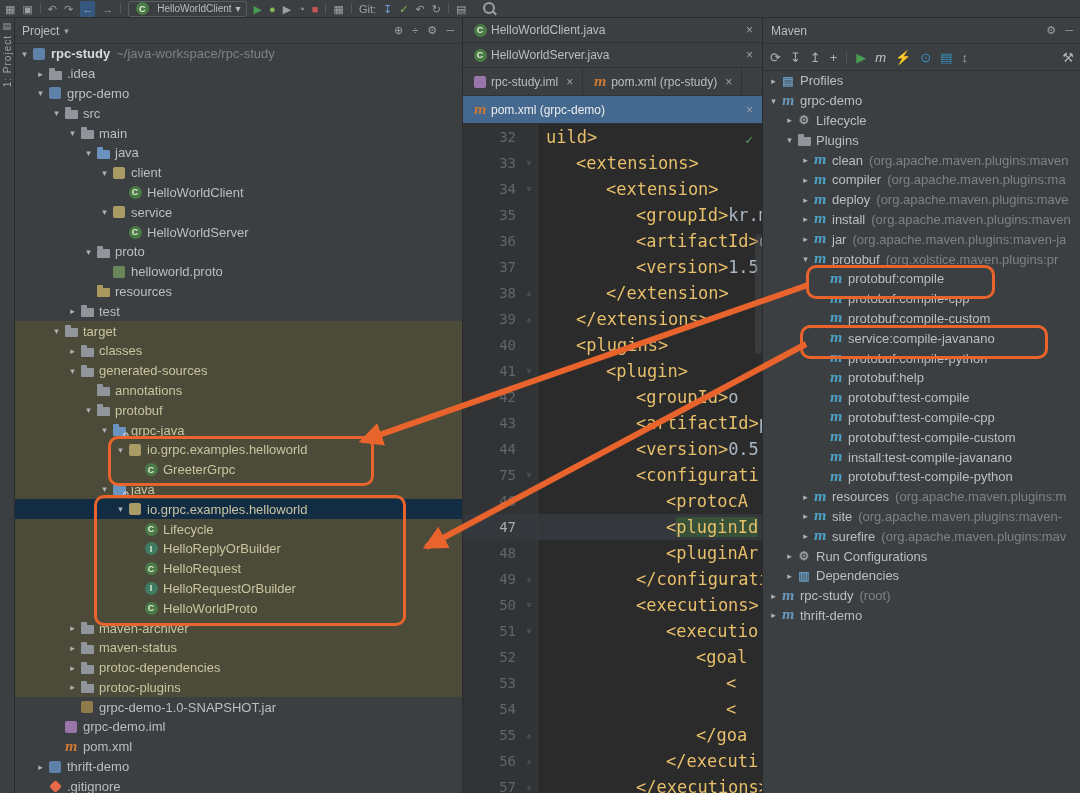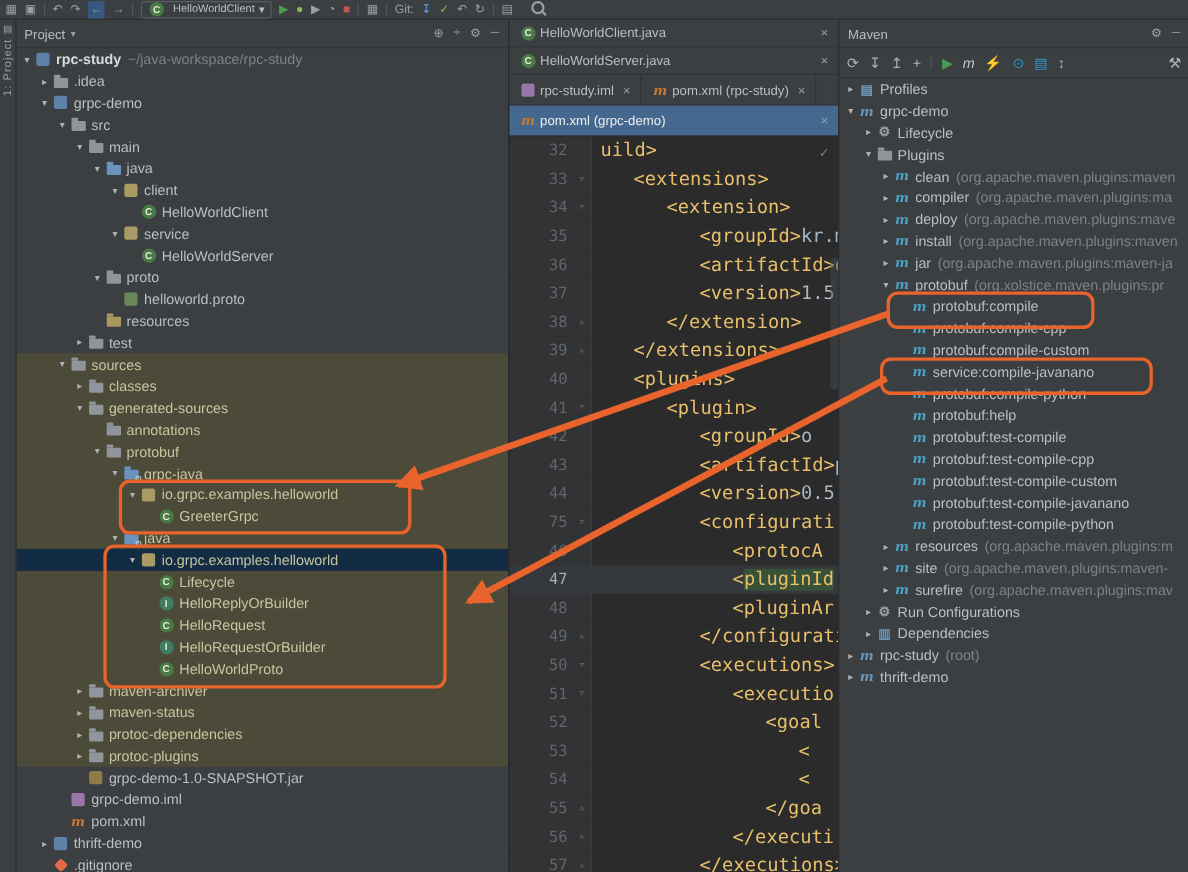--- a/index.html
+++ b/index.html
@@ -237,21 +237,21 @@
           <span class="ticon">
             <span class="sh-fold" style="--c: #90959b;"></span>
           </span>
           <span class="lbl">test</span>
         </div>
         <div class="trow olive" style="padding-left: 36px;">
           <span class="arrow">▾</span>
           <span class="ticon">
             <span class="sh-fold" style="--c: #90959b;"></span>
           </span>
-          <span class="lbl">sources</span>
+          <span class="lbl">target</span>
         </div>
         <div class="trow olive" style="padding-left: 52px;">
           <span class="arrow">▸</span>
           <span class="ticon">
             <span class="sh-fold" style="--c: #90959b;"></span>
           </span>
           <span class="lbl">classes</span>
         </div>
         <div class="trow olive" style="padding-left: 52px;">
           <span class="arrow">▾</span>
@@ -752,21 +752,21 @@
           <span class="ticon">
             <span class="sh-txt it" style="--c: #4da1c4;">m</span>
           </span>
           <span class="lbl">protobuf:test-compile-custom</span>
         </div>
         <div class="trow" style="padding-left: 52px;">
           <span class="arrow"></span>
           <span class="ticon">
             <span class="sh-txt it" style="--c: #4da1c4;">m</span>
           </span>
-          <span class="lbl">protobuf:test-compile-javanano</span>
+          <span class="lbl">install:test-compile-javanano</span>
         </div>
         <div class="trow" style="padding-left: 52px;">
           <span class="arrow"></span>
           <span class="ticon">
             <span class="sh-txt it" style="--c: #4da1c4;">m</span>
           </span>
           <span class="lbl">protobuf:test-compile-python</span>
         </div>
         <div class="trow" style="padding-left: 36px;">
           <span class="arrow">▸</span>

